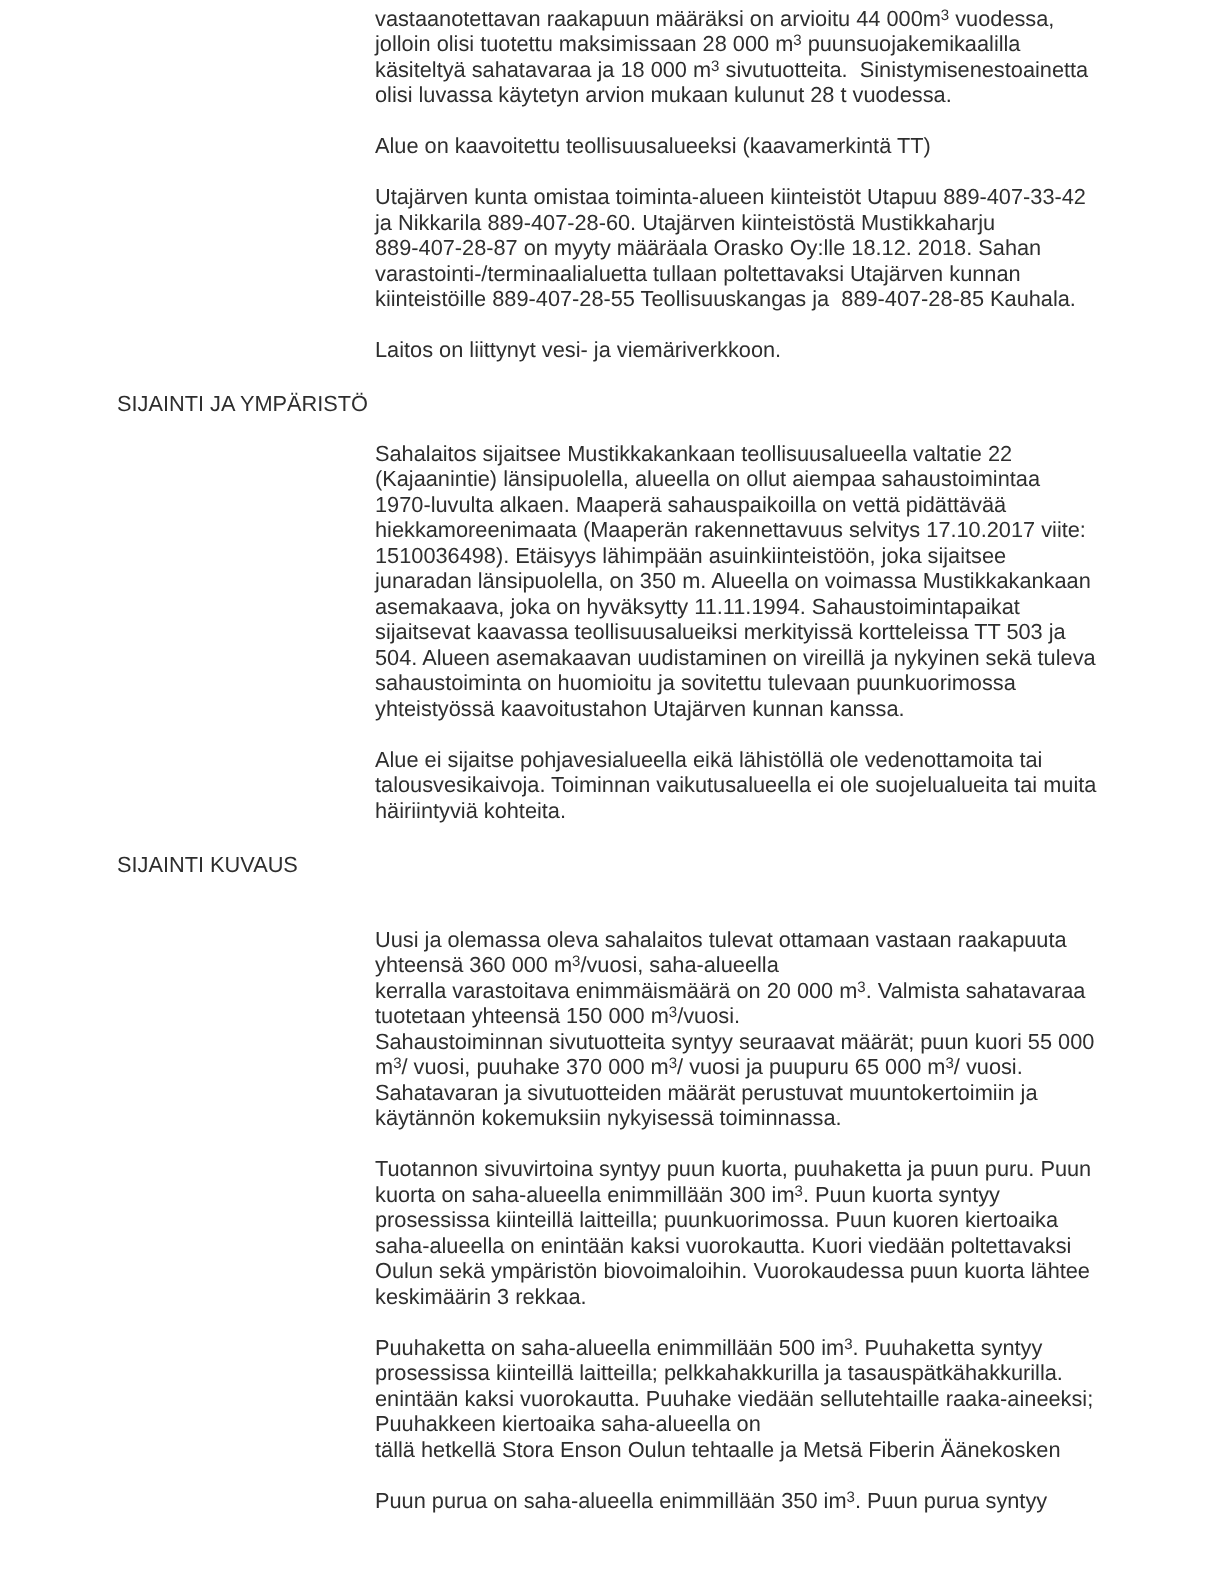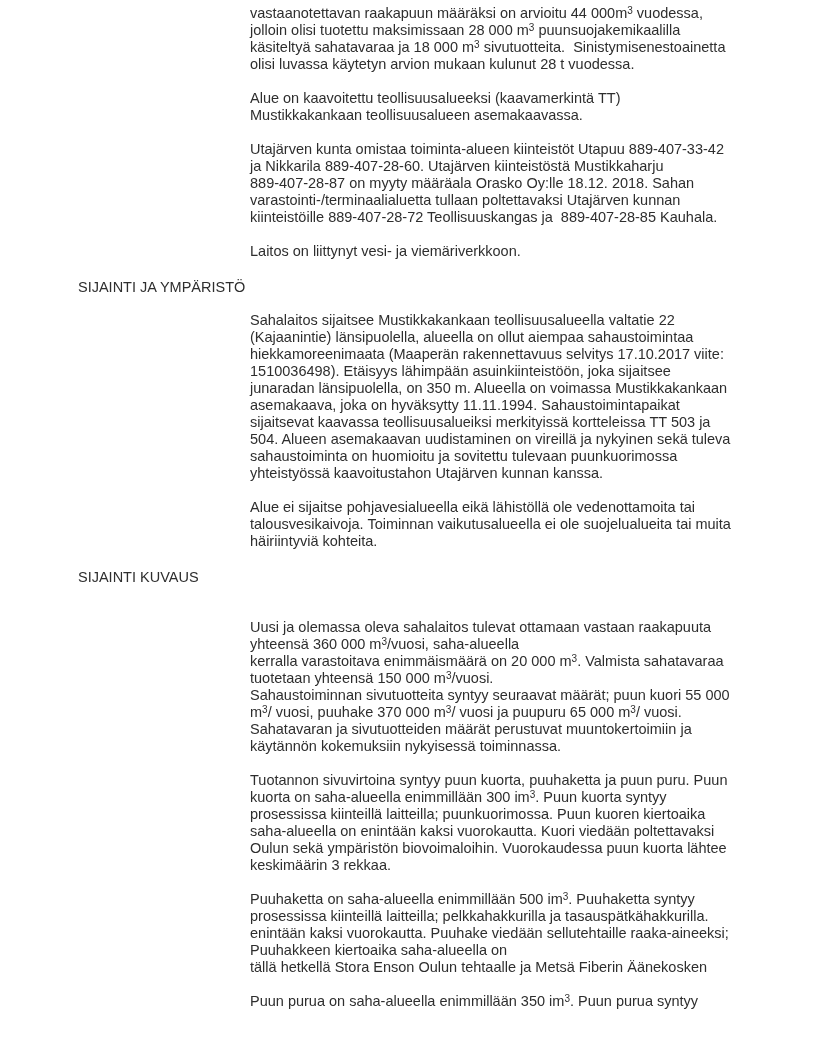--- a/index.html
+++ b/index.html
@@ -53,36 +53,36 @@
 <div class="page" style="color: rgb(46, 46, 46); background: rgb(255, 255, 255);">
   <div class="content">
       <div class="para">
         <div class="line">vastaanotettavan raakapuun määräksi on arvioitu 44 000m<sup>3</sup> vuodessa,</div>
         <div class="line">jolloin olisi tuotettu maksimissaan 28 000 m<sup>3</sup> puunsuojakemikaalilla</div>
         <div class="line">käsiteltyä sahatavaraa ja 18 000 m<sup>3</sup> sivutuotteita.  Sinistymisenestoainetta</div>
         <div class="line">olisi luvassa käytetyn arvion mukaan kulunut 28 t vuodessa.</div>
       </div>
       <div class="para">
         <div class="line">Alue on kaavoitettu teollisuusalueeksi (kaavamerkintä TT)</div>
-        <div class="line">Mustikkakankaan teollisuusalueen asemakaavassa.</div>
       </div>
       <div class="para">
         <div class="line">Utajärven kunta omistaa toiminta-alueen kiinteistöt Utapuu 889-407-33-42</div>
         <div class="line">ja Nikkarila 889-407-28-60. Utajärven kiinteistöstä Mustikkaharju</div>
         <div class="line">889-407-28-87 on myyty määräala Orasko Oy:lle 18.12. 2018. Sahan</div>
         <div class="line">varastointi-/terminaalialuetta tullaan poltettavaksi Utajärven kunnan</div>
-        <div class="line">kiinteistöille 889-407-28-72 Teollisuuskangas ja  889-407-28-85 Kauhala.</div>
+        <div class="line">kiinteistöille 889-407-28-55 Teollisuuskangas ja  889-407-28-85 Kauhala.</div>
       </div>
       <div class="para">
         <div class="line">Laitos on liittynyt vesi- ja viemäriverkkoon.</div>
       </div>
       <div class="section-heading">SIJAINTI JA YMPÄRISTÖ</div>
       <div class="para">
         <div class="line">Sahalaitos sijaitsee Mustikkakankaan teollisuusalueella valtatie 22</div>
         <div class="line">(Kajaanintie) länsipuolella, alueella on ollut aiempaa sahaustoimintaa</div>
+        <div class="line">1970-luvulta alkaen. Maaperä sahauspaikoilla on vettä pidättävää</div>
         <div class="line">hiekkamoreenimaata (Maaperän rakennettavuus selvitys 17.10.2017 viite:</div>
         <div class="line">1510036498). Etäisyys lähimpään asuinkiinteistöön, joka sijaitsee</div>
         <div class="line">junaradan länsipuolella, on 350 m. Alueella on voimassa Mustikkakankaan</div>
         <div class="line">asemakaava, joka on hyväksytty 11.11.1994. Sahaustoimintapaikat</div>
         <div class="line">sijaitsevat kaavassa teollisuusalueiksi merkityissä kortteleissa TT 503 ja</div>
         <div class="line">504. Alueen asemakaavan uudistaminen on vireillä ja nykyinen sekä tuleva</div>
         <div class="line">sahaustoiminta on huomioitu ja sovitettu tulevaan puunkuorimossa</div>
         <div class="line">yhteistyössä kaavoitustahon Utajärven kunnan kanssa.</div>
       </div>
       <div class="para">

